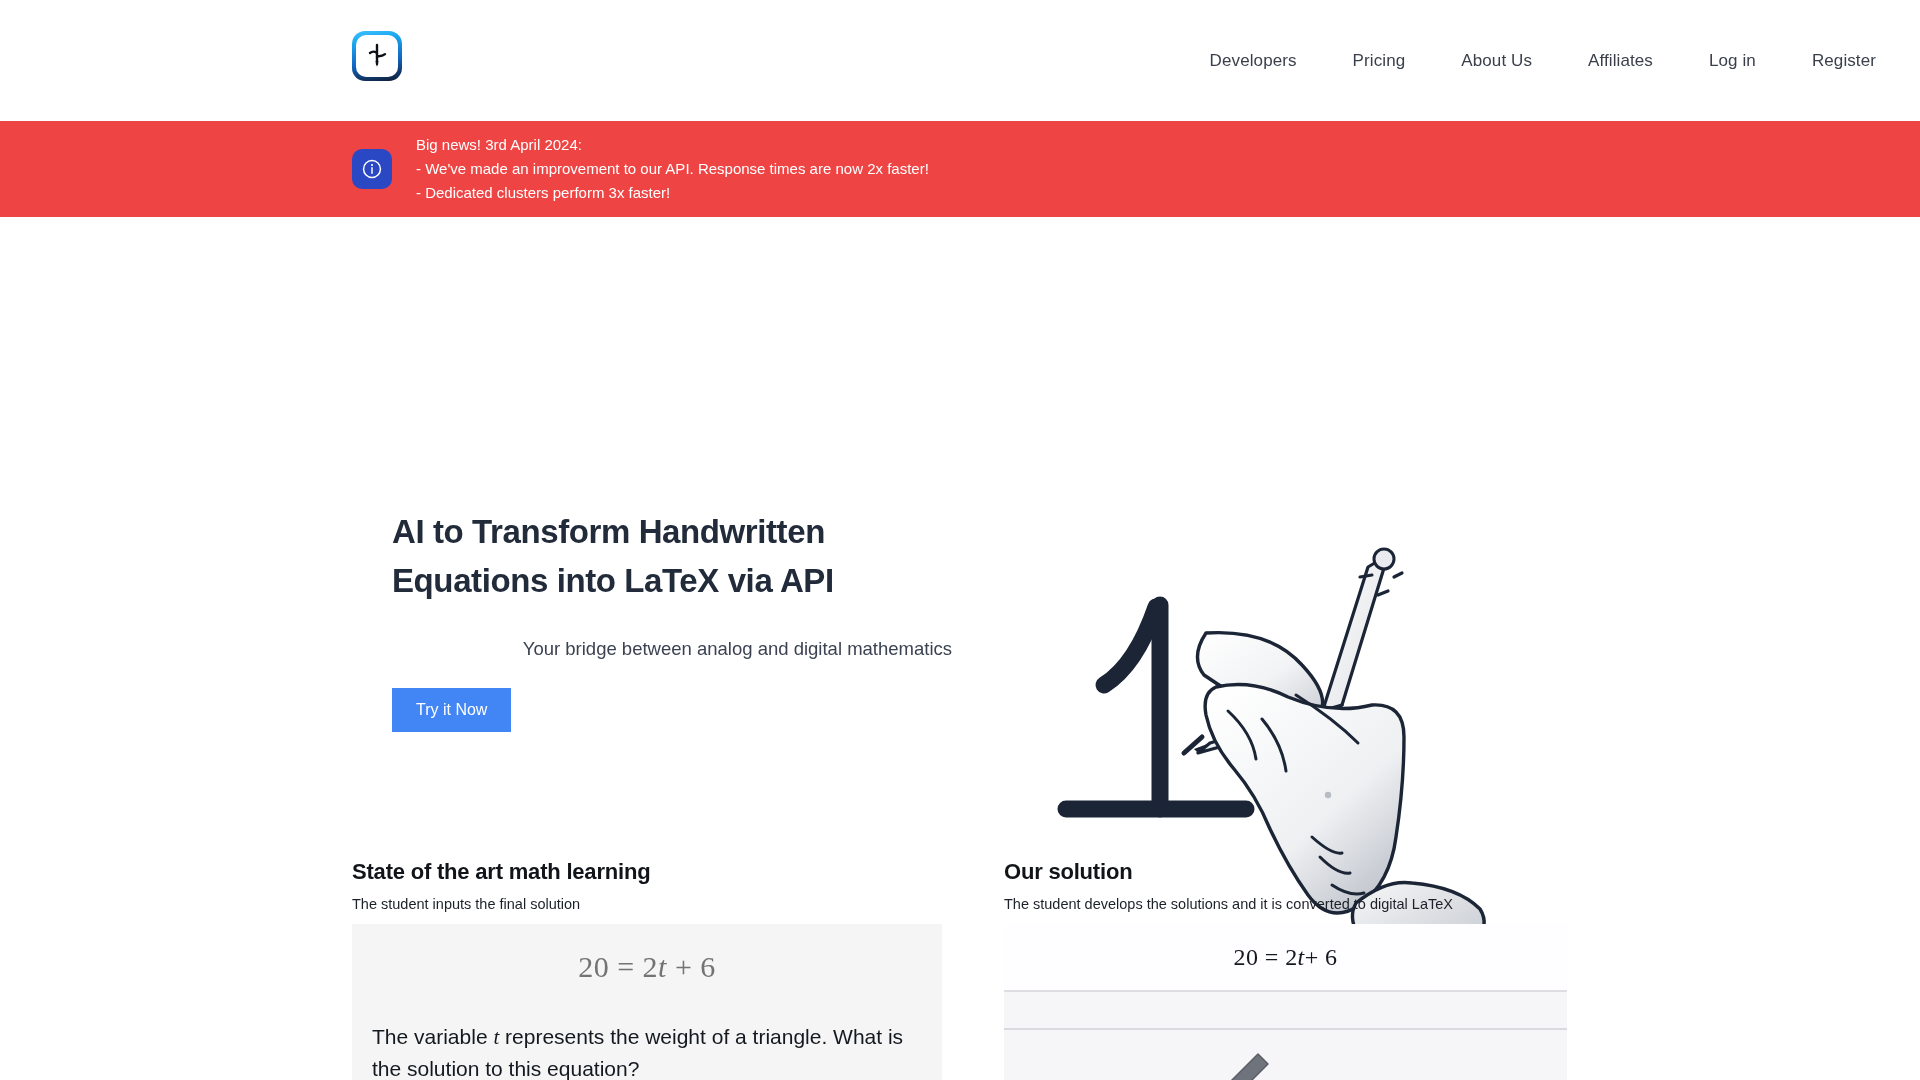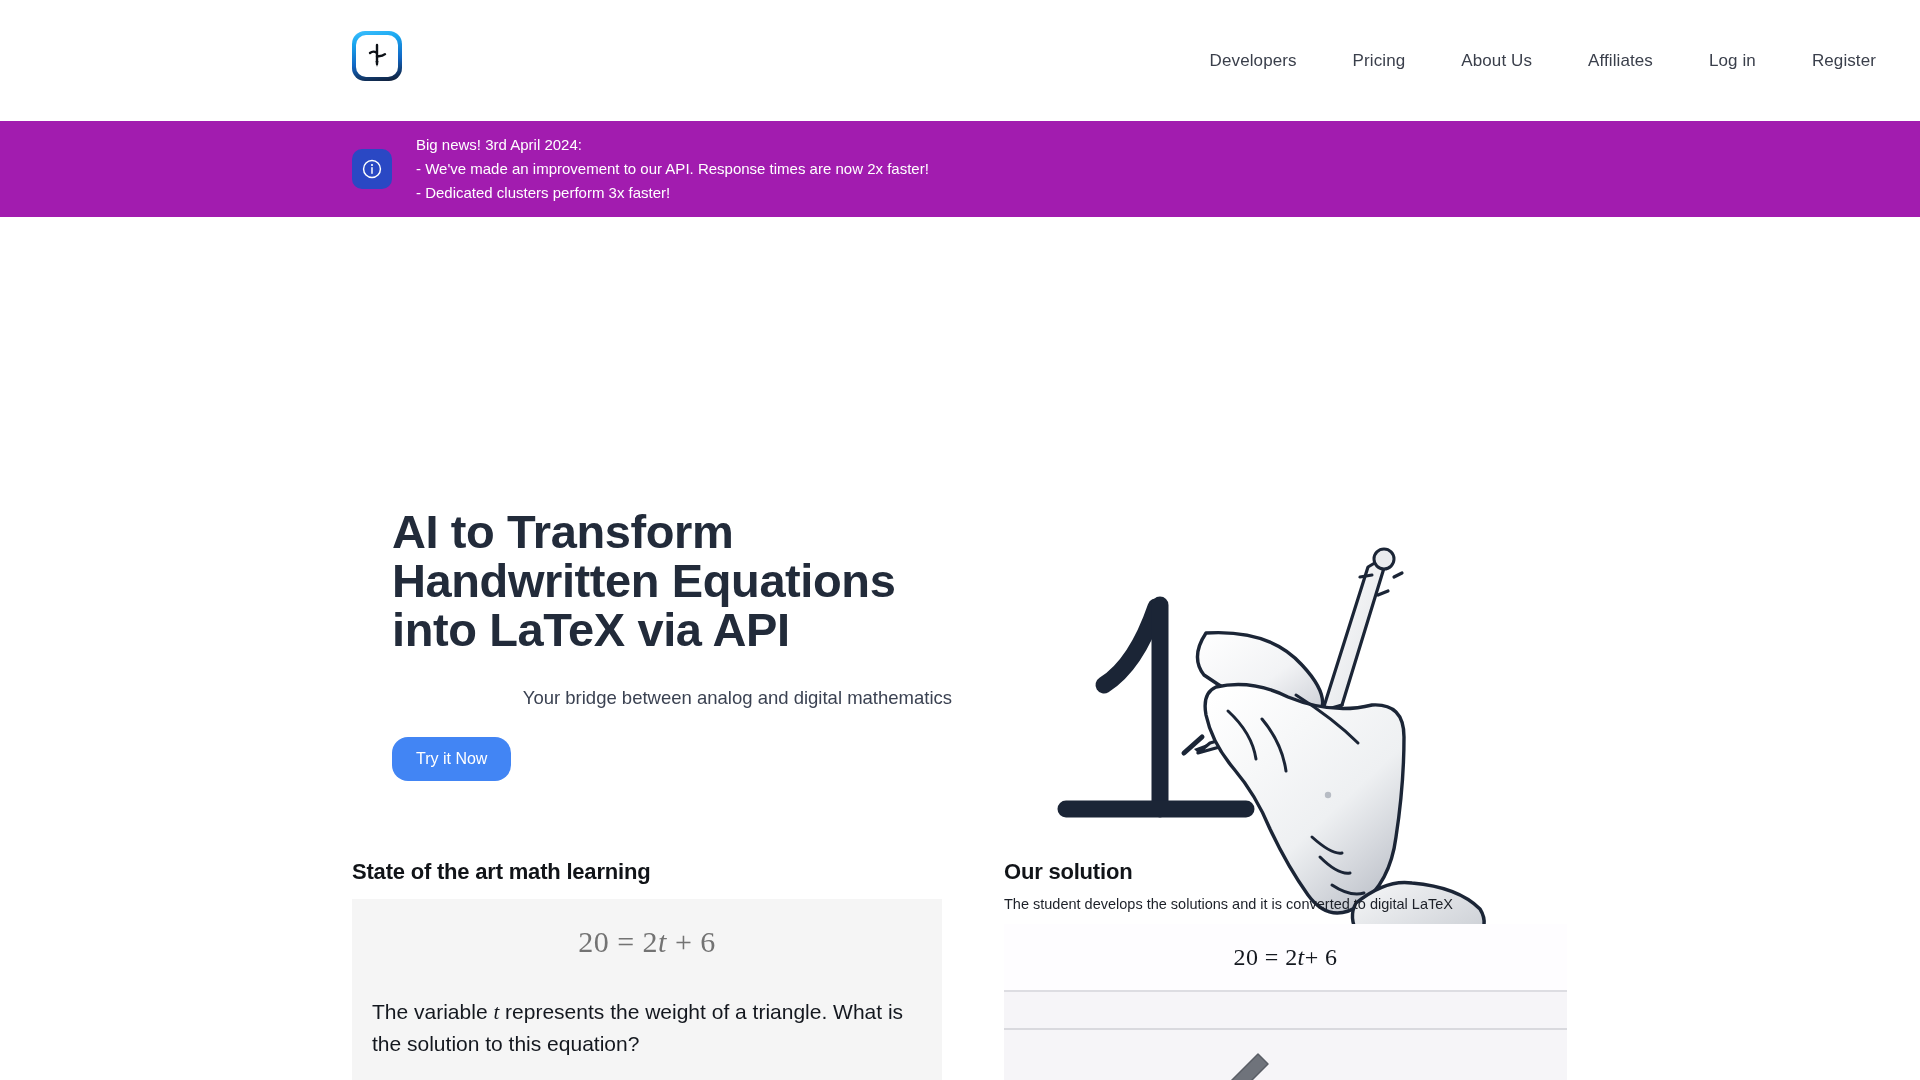--- a/index.html
+++ b/index.html
@@ -66,21 +66,21 @@
     letter-spacing: 0.1px;
     padding: 8px 0;
     margin-left: 56px;
     white-space: nowrap;
   }
   .nav a:first-child { margin-left: 0; }
 
   
   .banner {
     width: 100%;
-    background: #a21caf;
+    background: #ef4444;
     height: 96px;
     display: flex;
     align-items: center;
     position: relative;
   }
   .banner-inner {
     display: flex;
     align-items: center;
     padding-left: 352px;
   }
@@ -106,41 +106,41 @@
     height: 600px;
     background: #ffffff;
   }
   .hero-copy {
     position: absolute;
     left: 392px;
     top: 290px;
     width: 560px;
   }
   .hero-title {
-    font-size: 47px;
+    font-size: 33px;
     line-height: 49px;
     font-weight: 600;
     color: #222b3a;
     letter-spacing: -0.4px;
   }
   .hero-sub {
     margin-top: 31px;
     font-size: 18.5px;
     color: #3b4252;
     line-height: 26px;
     text-align: right;
   }
   .cta {
     margin-top: 26px;
     display: inline-block;
     background: #4285f4;
     color: #ffffff;
     font-size: 16px;
     border: none;
-    border-radius: 16px;
+    border-radius: 0;
     padding: 13px 24px;
     cursor: pointer;
     font-family: "Liberation Sans", sans-serif;
   }
   .hero-art {
     position: absolute;
     left: 1020px;
     top: 320px;
     width: 480px;
     height: 440px;
@@ -343,20 +343,21 @@
                Q 430 424 390 422 Q 352 418 338 398 Q 328 380 336 366 Z" fill="url(#gWrist)" stroke="#1b2536" stroke-width="3.4" stroke-linejoin="round"></path>
       <path d="M348 400 Q 388 416 436 404" fill="none" stroke="#1b2536" stroke-width="3" stroke-linecap="round"></path>
     </svg>
   </div>
 </div>
 
 <div class="cols">
 
   <div class="col-left">
     <h2 class="col-h">State of the art math learning</h2>
+    <p class="col-sub">The student inputs the final solution</p>
 
     <div class="card-left">
       <div class="eq-left">
         <span>20 = 2</span><span class="v">t</span><span> + 6</span>
       </div>
       <div class="prompt-left">
         <span>The variable </span><span class="v">t</span><span> represents the weight of a triangle. What is the solution to this equation?</span>
       </div>
     </div>
   </div>

